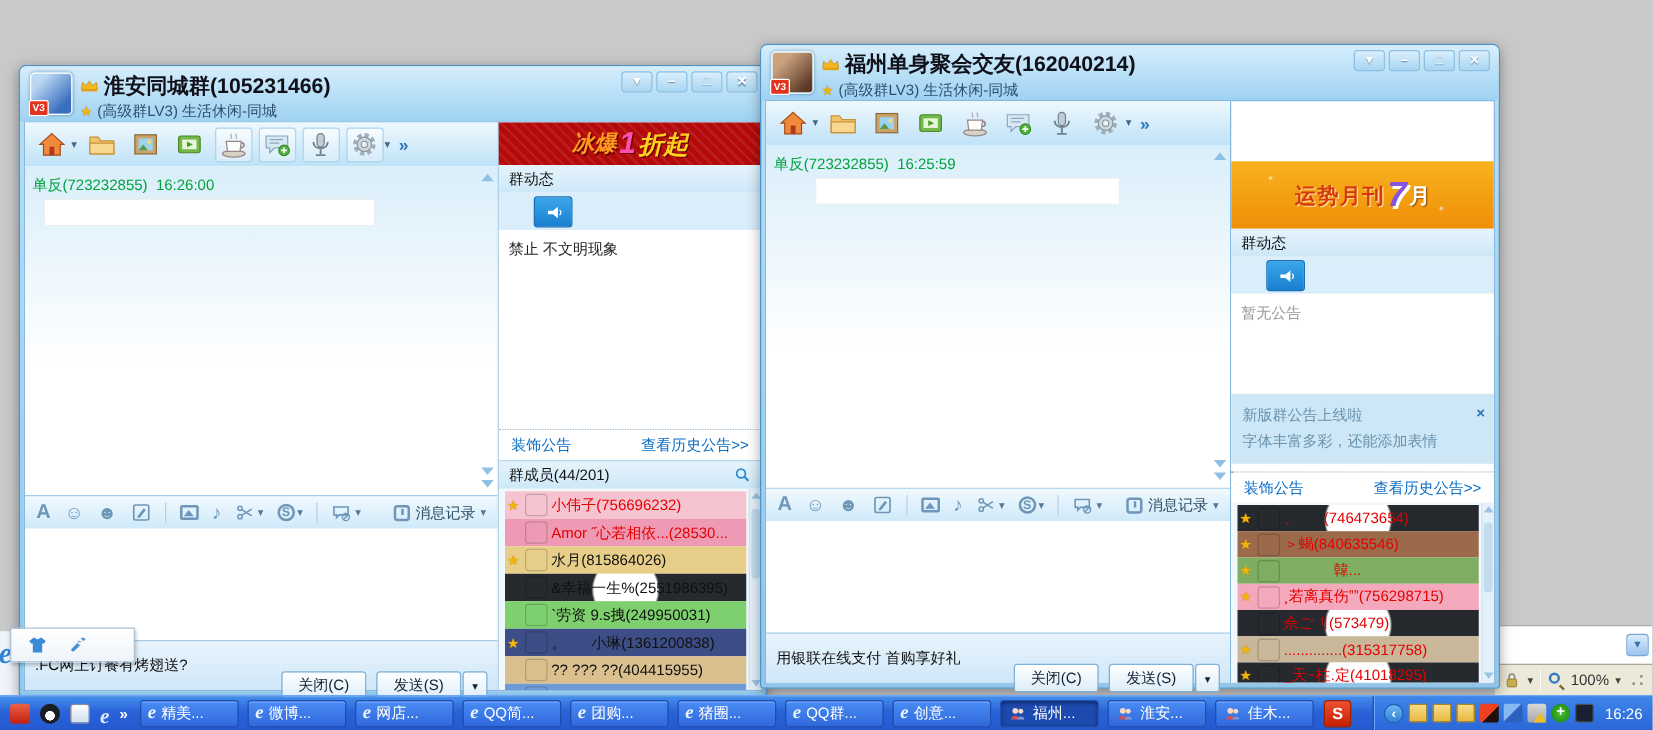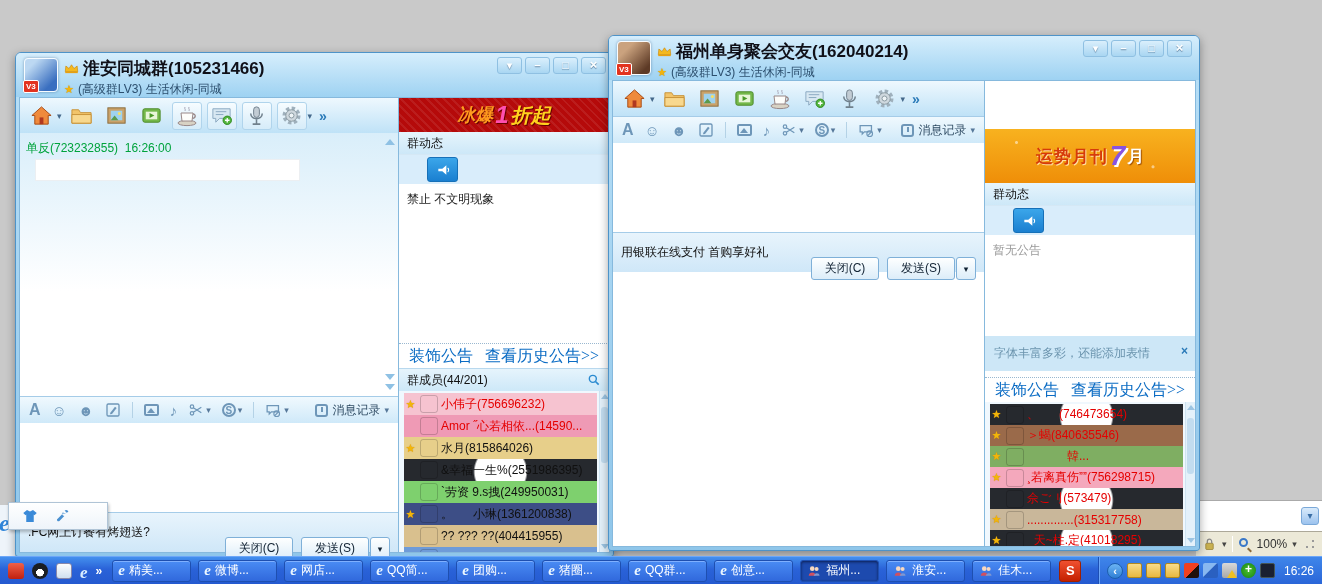--- a/index.html
+++ b/index.html
@@ -116,21 +116,21 @@
     background:linear-gradient(#e6f4fc,#cde8f8);border-bottom:1px solid #d5e8f5;}
   .picon{height:29px;background:#d9edfb;display:flex;align-items:center;padding-left:28px;flex:none;}
   .hornbtn{width:31px;height:25px;background:linear-gradient(#3ba6ea,#1a7fd0);border:1px solid #1670b8;
     border-radius:3px;display:grid;place-items:center;cursor:pointer;}
   .pbody{flex:1;background:#fff;font-size:12px;position:relative;min-height:0;}
   .announce{padding:7px 8px;color:#222;}
   .announce.gray{color:#9a9a9a;}
   .tipbox{position:absolute;left:0;right:0;bottom:6px;background:#cde7f7;color:#6a93ad;padding:7px 9px;line-height:21px;}
   .tipclose{position:absolute;top:5px;right:7px;color:#2a7ab8;font-weight:bold;font-size:12px;cursor:pointer;}
   .plinks{height:25px;border-top:1px dotted #9ab8d0;display:flex;justify-content:space-between;align-items:center;
-    padding:0 10px;font-size:16px;background:#fff;flex:none;font-family:Liberation Serif, serif;}
+    padding:0 10px;font-size:12px;background:#fff;flex:none;}
   .plink{color:#0b6cc4;cursor:pointer;text-decoration:none;}
   .mhead{height:23px;background:linear-gradient(#e6f4fc,#cde8f8);display:flex;align-items:center;gap:16px;
     padding:0 8px;font-size:12px;color:#111;border-top:1px solid #b8d8ee;flex:none;}
   .mhead .sp{flex:1;}
   .mlist{flex:1;background:#f0f8fe;position:relative;overflow:hidden;padding:2px 12px 0 5px;min-height:0;}
   .mrow{height:22px;display:flex;align-items:center;gap:3px;cursor:pointer;}
   .win2 .mrow{height:21px;}
   .mstar{color:#f2b50a;font-size:11px;width:13px;flex:none;text-align:center;visibility:hidden;text-shadow:0 0 1px #c07f00;}
   .mrow.st .mstar{visibility:visible;}
   .mav{width:18px;height:18px;border-radius:3px;flex:none;border:1px solid rgba(0,0,0,.18);}
@@ -474,21 +474,21 @@
             <span class="sa b"></span>
           </div>
       <div class="mrow red av-pink st">
             <span class="mstar">★</span>
             <span class="mav"></span>
             <span class="mname">小伟子(756696232)</span>
           </div>
           <div class="mrow red av-rose">
             <span class="mstar">★</span>
             <span class="mav"></span>
-            <span class="mname">Amor ˝心若相依...(14590...</span>
+            <span class="mname">Amor ˝心若相依...(28530...</span>
           </div>
           <div class="mrow av-blonde st">
             <span class="mstar">★</span>
             <span class="mav"></span>
             <span class="mname">水月(815864026)</span>
           </div>
           <div class="mrow av-qq">
             <span class="mstar">★</span>
             <span class="mav"></span>
             <span class="mname">&amp;幸福一生%(2551986395)</span>
@@ -582,20 +582,36 @@
             </svg>
           </span>
         <span class="tbicon">
             <svg width="23" height="23">
               <use href="#i-gear"></use>
             </svg>
           </span>
           <span class="tcaret">▾</span>
         <span class="tchev">»</span>
       </div>
+      <div class="chat">
+        <div class="sender">单反(723232855)  16:25:59</div>
+        <div class="adbox">
+
+        <div class="adline"></div>
+            <div class="adline"></div>
+            <div class="adline"></div>
+            <div class="adline"></div>
+            <div class="adline"></div>
+          </div>
+        <div class="chatscroll">
+            <span class="arr up"></span>
+            <span class="arr dn1"></span>
+            <span class="arr dn2"></span>
+          </div>
+      </div>
       <div class="inputbar">
         <span class="ibi">
             <span class="ic-a">A</span>
           </span>
         <span class="ibi">☺</span>
         <span class="ibi">☻</span>
         <span class="ibi">
             <svg width="16" height="16">
               <use href="#i-pencil"></use>
             </svg>
@@ -651,20 +667,21 @@
         <span class="hornbtn">
             <svg width="16" height="16">
               <use href="#i-horn"></use>
             </svg>
           </span>
       </div>
       <div class="pbody">
         <div class="announce gray">暂无公告</div>
         <div class="tipbox">
           <span class="tipclose">×</span>
+          <div>新版群公告上线啦</div>
           <div>字体丰富多彩，还能添加表情</div>
         </div>
       </div>
       <div class="plinks">
         <a class="plink">装饰公告</a>
         <a class="plink">查看历史公告&gt;&gt;</a>
       </div>
       <div class="mlist">
 
         <div class="mscroll">

